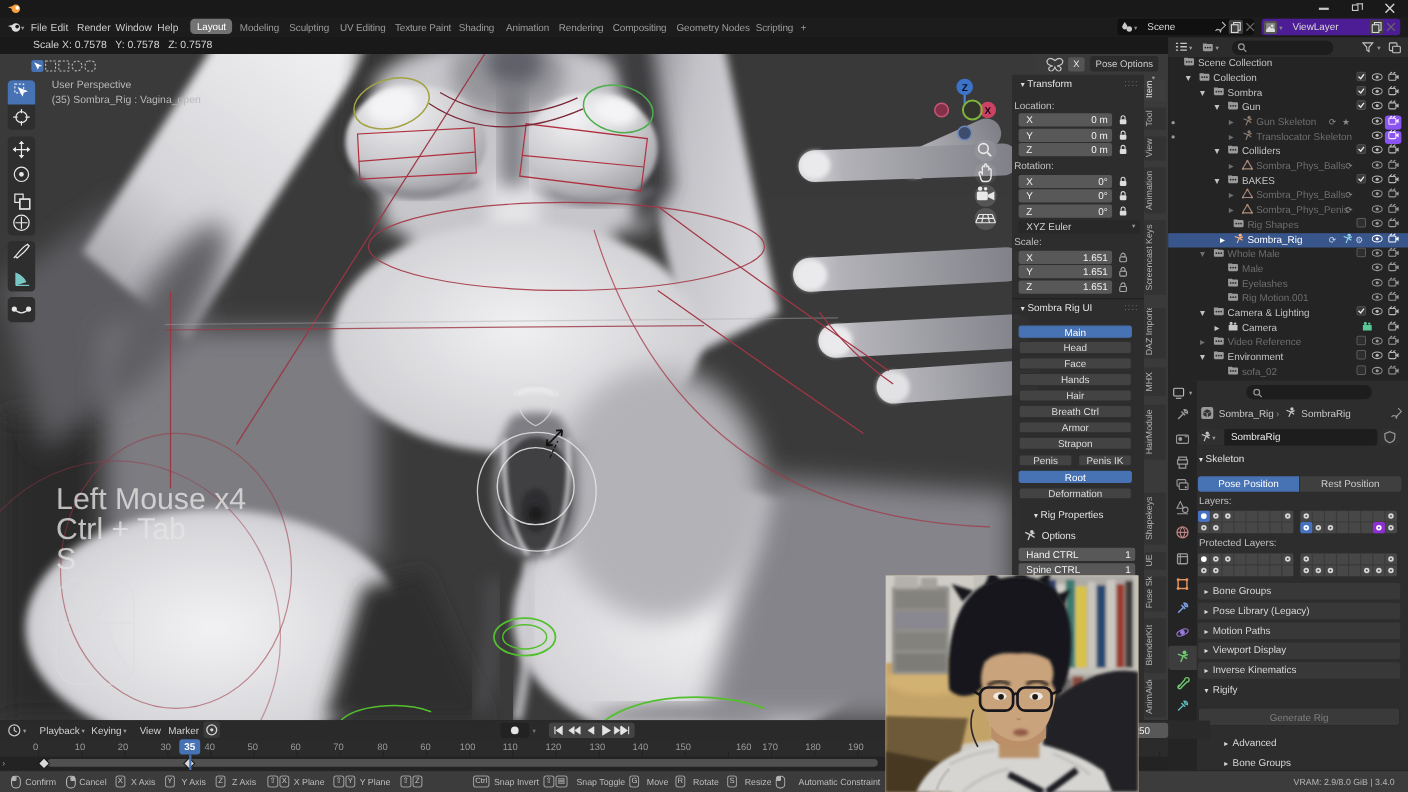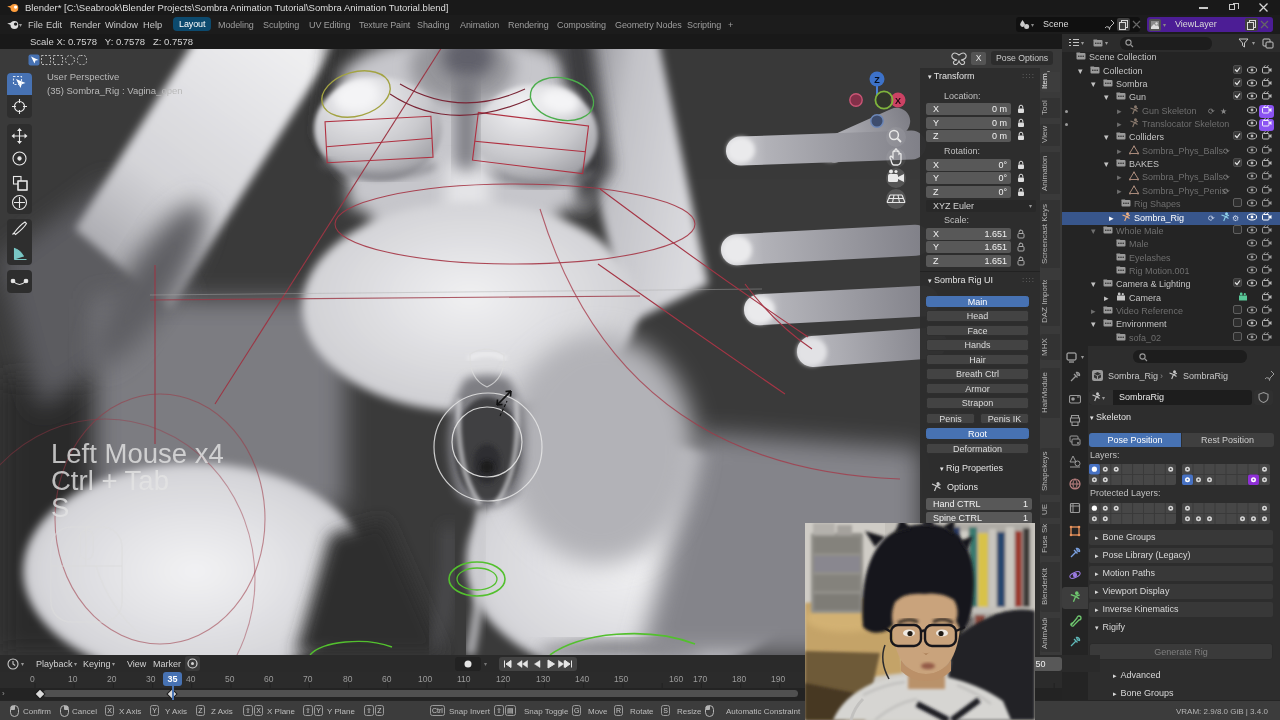--- a/index.html
+++ b/index.html
@@ -4,31 +4,31 @@
 *{margin:0;padding:0;box-sizing:border-box}
 html,body{width:1280px;height:720px;overflow:hidden;background:#000;font-family:"Liberation Sans",sans-serif;}
 .abs{position:absolute}
 #stage{position:relative;width:1280px;height:720px;background:#161616;}
 
 #titlebar{left:0;top:0;width:1280px;height:15px;background:#191919;color:#dedede;font-size:9.5px;}
 #menubar{left:0;top:15px;width:1280px;height:19px;background:#1c1c1c;color:#c9c9c9;font-size:9px;}
 #xfstrip{left:0;top:34px;width:1062px;height:15px;background:#191919;color:#d4d4d4;font-size:9.5px;text-align:right;}
 .mitem{position:absolute;top:4.5px;font-size:9.3px}
 .wtab{position:absolute;top:4.5px;color:#9d9d9d;font-size:9px;letter-spacing:-0.1px}
-.wtab.on{background:#0c4a6e;color:#fff;top:2px;padding:2px 6px;border-radius:4px}
+.wtab.on{background:#737373;color:#fff;top:2px;padding:2px 6px;border-radius:4px}
 
 #view{left:0;top:49px;width:1062px;height:606px;background:#3a3a3a;overflow:hidden}
 
 #npanel{left:920px;top:19px;width:120px;height:587px;background:rgba(44,44,44,0.95);color:#c8c8c8;font-size:9px;}
 .fld{position:absolute;left:6px;width:85px;height:12px;background:#585858;border-radius:2px;color:#f2f2f2;line-height:12px}
 .fld .fl{position:absolute;left:7px}.fld .fr{position:absolute;right:4px}
 .lock{position:absolute;left:96px;width:10px;height:10px}
 .nbtn{position:absolute;left:6px;width:103px;height:11.6px;background:#434343;border:1px solid #2e2e2e;border-radius:2.5px;color:#dcdcdc;text-align:center;line-height:10.5px}
 .nbtn.blue{background:#4772b3;border-color:#4772b3;color:#fff}
-.plabel{position:absolute;left:24px;color:#c0c0c0}
+.plabel{position:absolute;left:2px;color:#c0c0c0}
 .phead{position:absolute;left:8px;color:#e3e3e3}
 
 #rcol{left:1062px;top:34px;width:218px;height:666px;background:#242424}
 #outliner{left:0;top:0;width:218px;height:312px;background:#242424;color:#c3c3c3;font-size:9px}
 #props{left:0;top:312px;width:218px;height:354px;background:#2d2d2d;color:#c8c8c8;font-size:9px}
 #ptabs{position:absolute;left:0;top:0;width:26px;height:354px;background:#242424}
 .orow{position:absolute;height:13.4px;line-height:13.4px;width:218px}
 .orow .t{position:absolute;top:0}
 .grey{color:#6e6e6e}
 .sect{position:absolute;left:27px;width:184px;height:15px;background:#383838;color:#d8d8d8;line-height:15px;border-radius:2px}
@@ -88,21 +88,20 @@
           <circle cx="6.8" cy="2.2" r="1.1" fill="currentColor"></circle>
         </g>
     </defs>
   </svg>
   <div class="abs" id="titlebar">
     <svg class="abs" style="left:7px;top:2px" width="13" height="11" viewBox="0 0 13 11">
         <circle cx="7.4" cy="6" r="3.9" fill="#ff9e3d"></circle>
         <circle cx="8.6" cy="5.1" r="1.7" fill="#fff"></circle>
         <path d="M0.2 4.6 L6 3.2 L3.8 5.9 Z" fill="#ff9e3d"></path>
       </svg>
-    <span class="abs" style="left:25px;top:2px">Blender* [C:\Seabrook\Blender Projects\Sombra Animation Tutorial\Sombra Animation Tutorial.blend]</span>
     <div class="abs" style="left:1199px;top:7px;width:9px;height:1.5px;background:#c9c9c9"></div>
     <div class="abs" style="left:1229px;top:4px;width:6px;height:6px;border:1.2px solid #c9c9c9"></div>
     <div class="abs" style="left:1233px;top:2.5px;width:6px;height:6px;border:1.2px solid #c9c9c9;border-left:none;border-bottom:none"></div>
     <svg class="abs" style="left:1259px;top:3px" width="9" height="9">
         <path d="M0.5 0.5 L8.5 8.5 M8.5 0.5 L0.5 8.5" stroke="#d4d4d4" stroke-width="1.3"></path>
       </svg>
   </div>
   <div class="abs" id="menubar">
     <svg class="abs" style="left:7px;top:4px" width="13" height="11" viewBox="0 0 13 11">
         <circle cx="7.4" cy="6" r="3.9" fill="#ddd"></circle>

